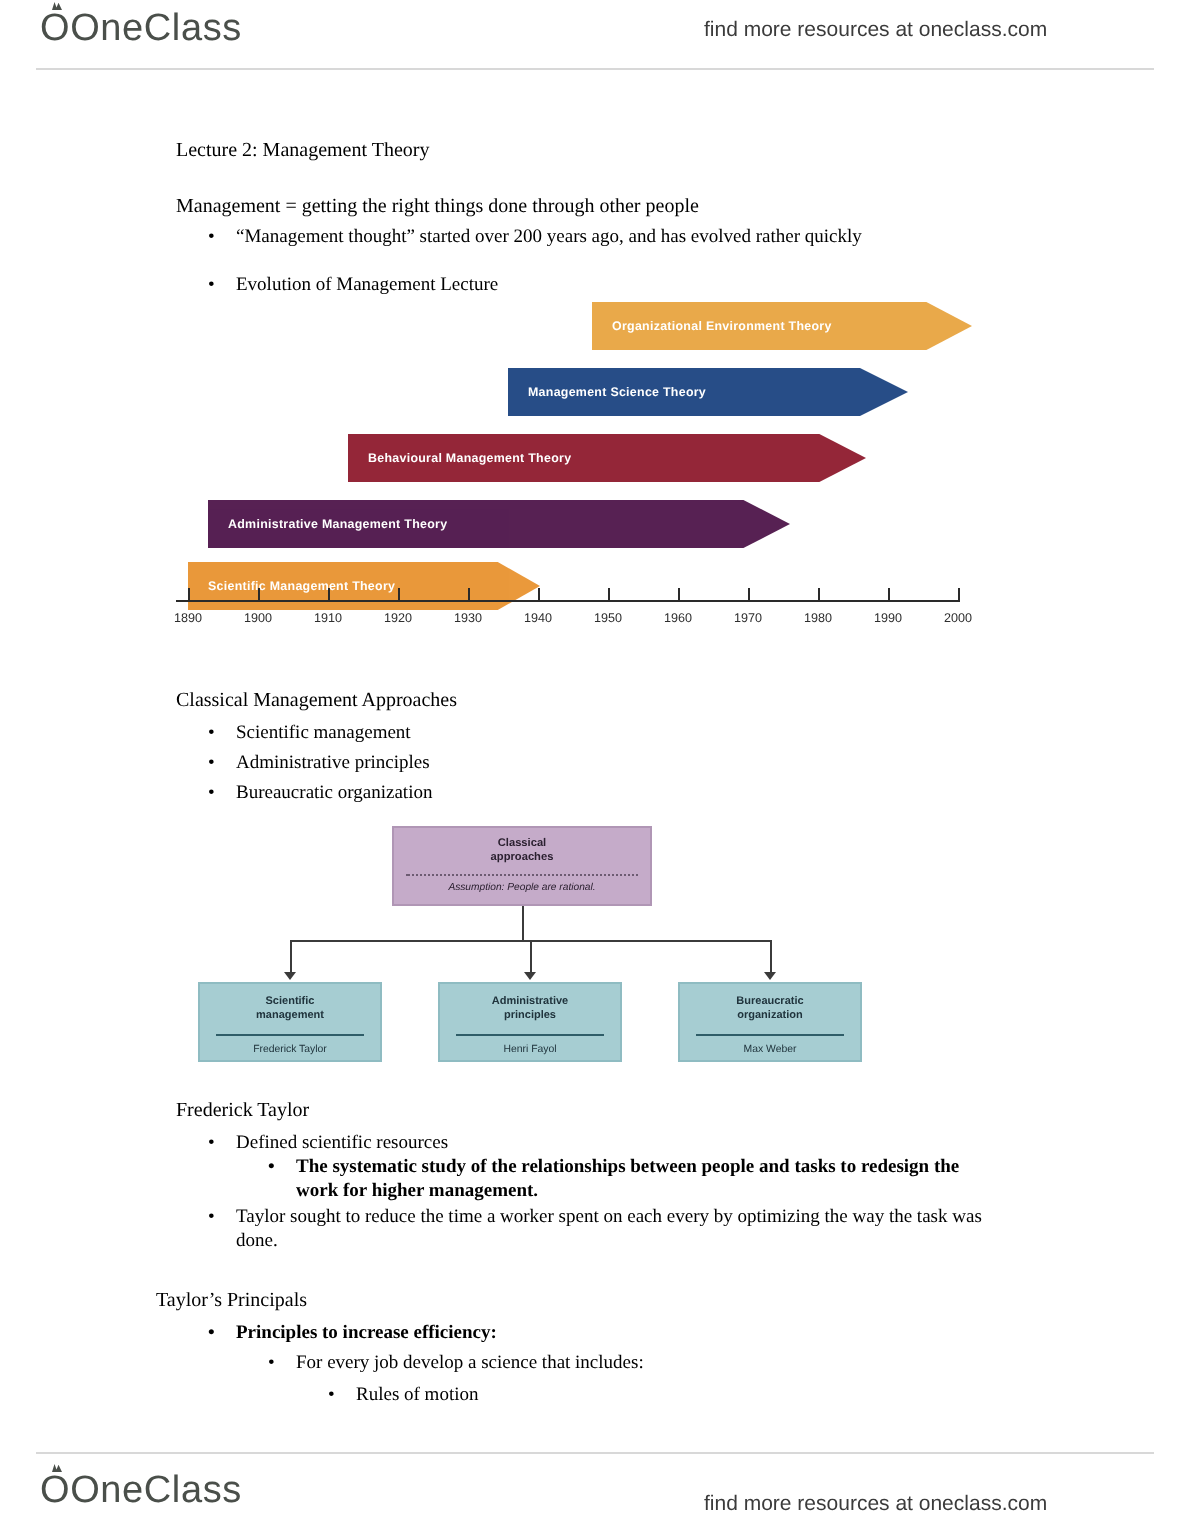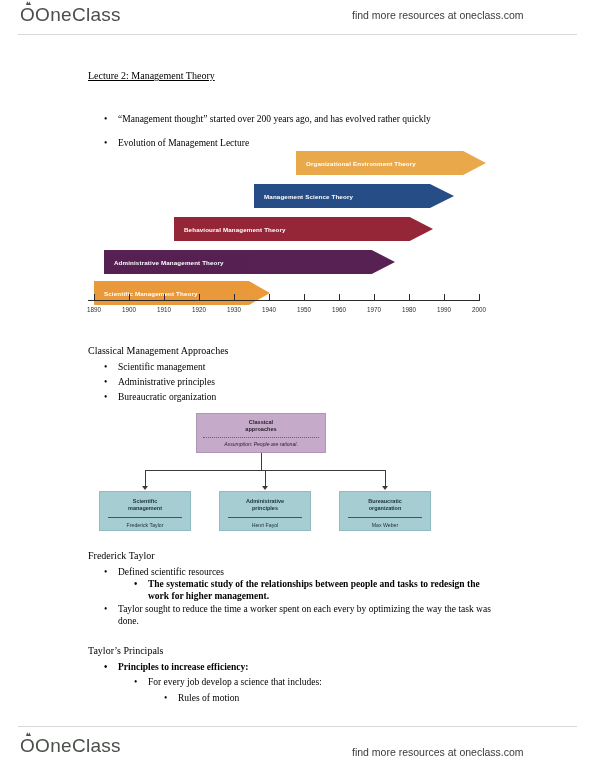--- a/index.html
+++ b/index.html
@@ -112,22 +112,23 @@
 </style>
 </head>
 <body>
 
 <div class="page">
 
   <div class="brand hdr-brand"><span class="o-mark">O</span><span>OneClass</span></div>
   <div class="promo hdr-promo">find more resources at oneclass.com</div>
   <div class="rule rule-top"></div>
 
-  <div class="txt ttl" style="left:88px;top:70px;text-decoration:underline;">Lecture 2: Management Theory</div>
-
+  <div class="txt ttl" style="left:88px;top:70px;">Lecture 2: Management Theory</div>
+
+  <div class="txt ttl" style="left:88px;top:98px;">Management = getting the right things done through other people</div>
 
   <div class="bullet wrap" style="left:104px;top:113px;width:392px;">
     <span class="dot">•</span>
     <span class="body">“Management thought” started over 200 years ago, and has evolved rather quickly</span>
   </div>
 
   <div class="bullet" style="left:104px;top:137px;">
     <span class="dot">•</span>
     <span class="body">Evolution of Management Lecture</span>
   </div>
@@ -261,21 +262,21 @@
   <div class="bullet wrap b" style="left:134px;top:578px;width:368px;">
     <span class="dot">•</span>
     <span class="body">The systematic study of the relationships between people and tasks to redesign the work for higher management.</span>
   </div>
 
   <div class="bullet wrap" style="left:104px;top:603px;width:398px;">
     <span class="dot">•</span>
     <span class="body">Taylor sought to reduce the time a worker spent on each every by optimizing the way the task was done.</span>
   </div>
 
-  <div class="txt ttl" style="left:88px;top:645px;">Taylor’s Principals</div>
+  <div class="txt ttl" style="left:78px;top:645px;">Taylor’s Principals</div>
 
   <div class="bullet b" style="left:104px;top:661px;">
     <span class="dot">•</span>
     <span class="body">Principles to increase efficiency:</span>
   </div>
 
   <div class="bullet" style="left:134px;top:676px;">
     <span class="dot">•</span>
     <span class="body">For every job develop a science that includes:</span>
   </div>

